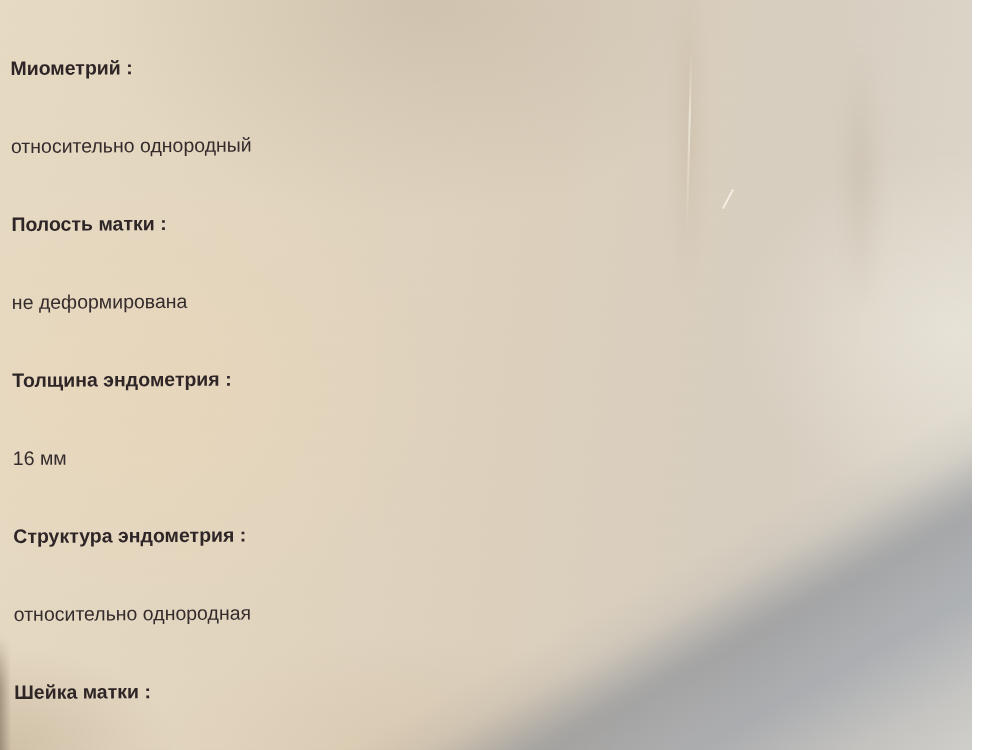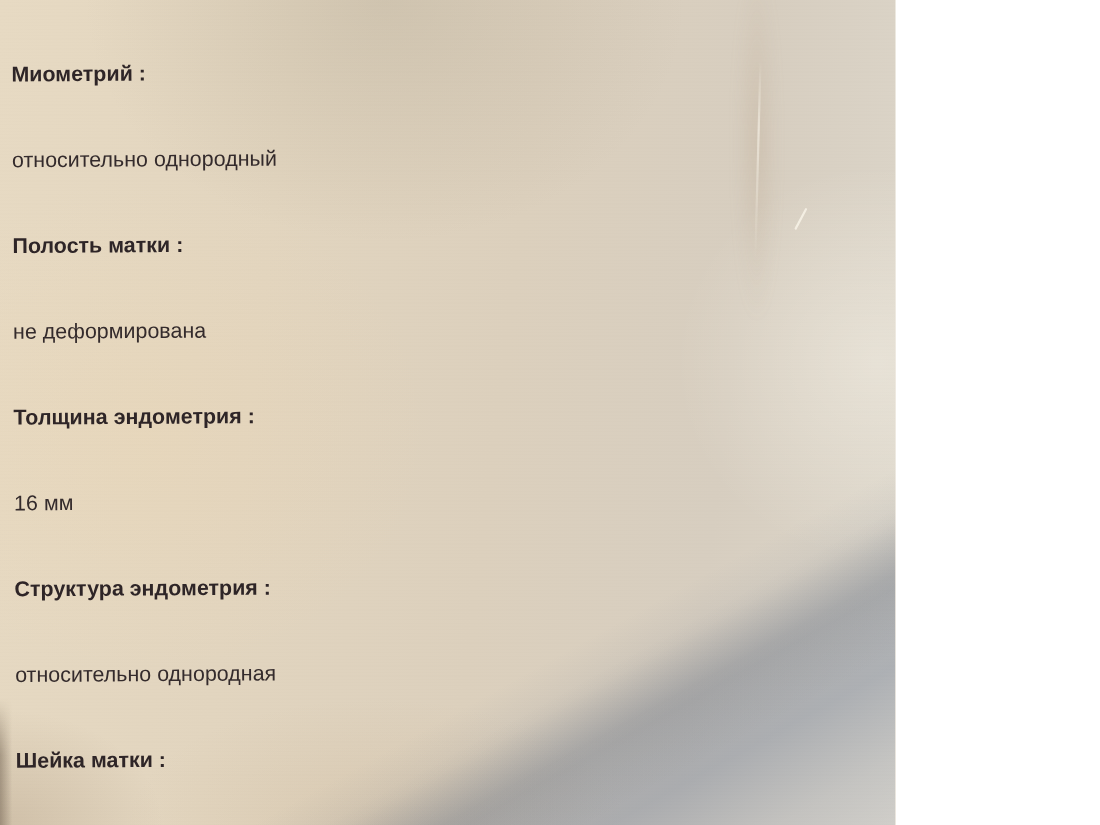--- a/index.html
+++ b/index.html
@@ -1,17 +1,17 @@
 <!DOCTYPE html>
 <html><head>
 <meta charset="utf-8">
 <style>
   html,body{margin:0;padding:0;}
   body{width:1000px;height:750px;overflow:hidden;font-family:"Liberation Sans",sans-serif;}
-  .page{position:relative;width:814px;height:750px;overflow:hidden;background:#ddd1bd;}
+  .page{position:relative;width:972px;height:750px;overflow:hidden;background:#ddd1bd;}
 
   
   .bg-base{position:absolute;inset:0;
     background:linear-gradient(97deg,#e7dac3 0%,#e2d5bf 30%,#dcd0bd 55%,#d7cec0 78%,#ddd7cb 100%);}
   .bg-topshade{position:absolute;inset:0;
     background:radial-gradient(ellipse 48% 42% at 43% 0%,rgba(148,140,122,0.22),rgba(148,140,122,0) 70%);}
   .bg-warmleft{position:absolute;inset:0;
     background:radial-gradient(ellipse 45% 42% at 16% 52%,rgba(238,214,176,0.28),rgba(238,214,176,0) 72%);}
   .bg-rightlight{position:absolute;inset:0;
     background:radial-gradient(ellipse 30% 32% at 98% 44%,rgba(255,252,243,0.35),rgba(255,252,243,0) 75%);}

